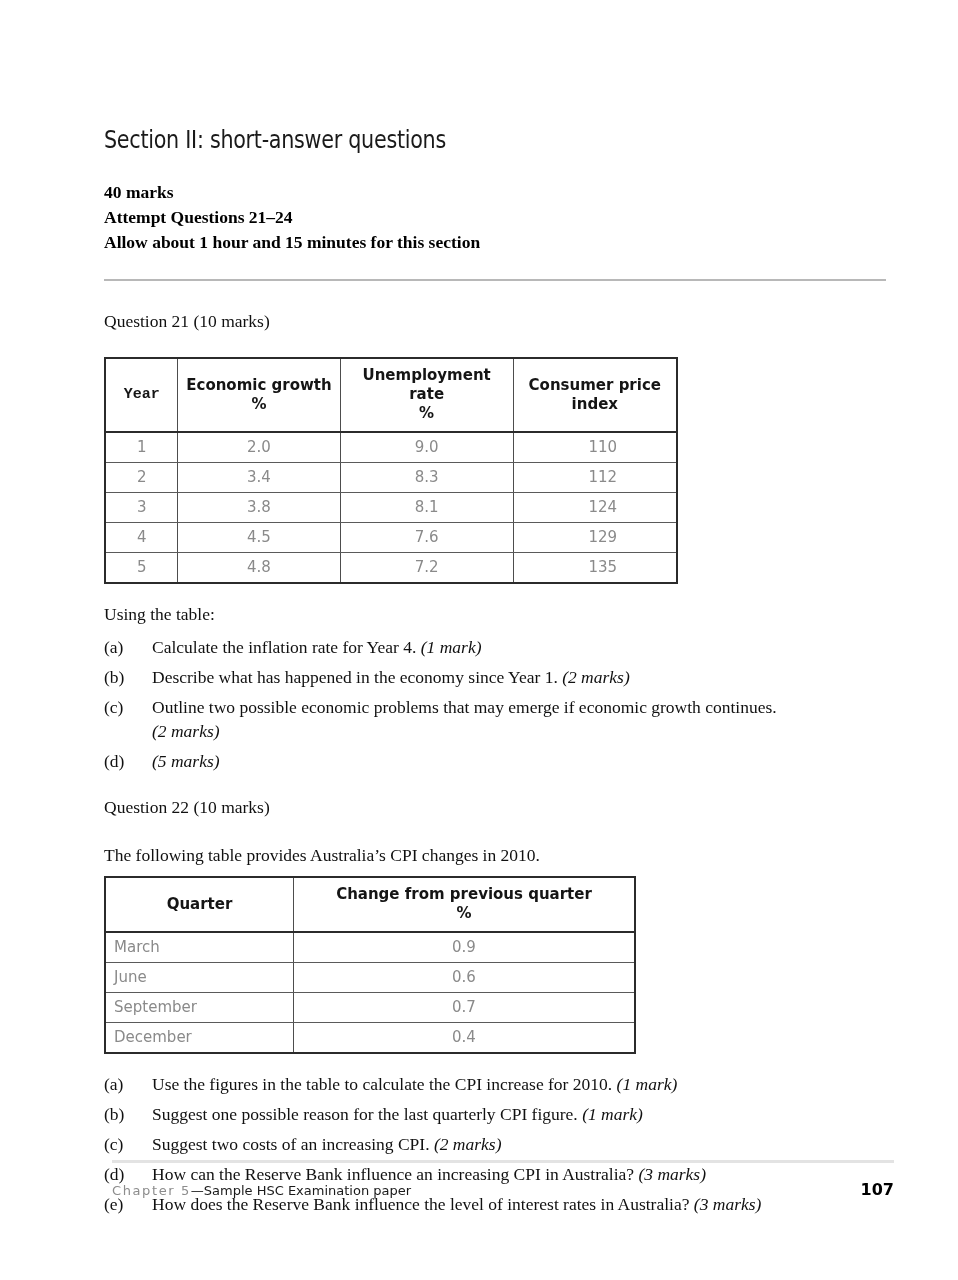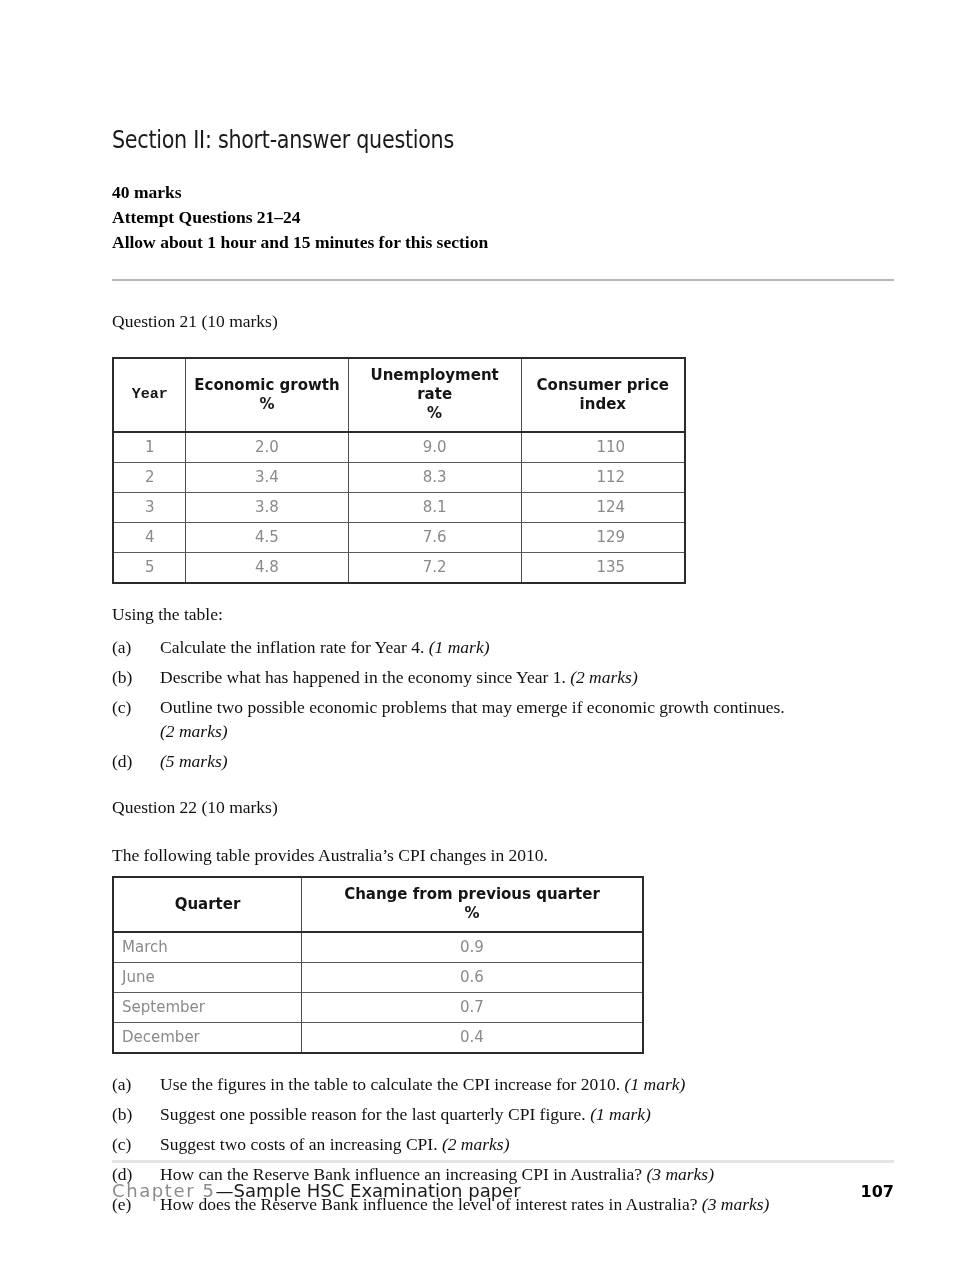--- a/index.html
+++ b/index.html
@@ -17,21 +17,21 @@
   }
   .page {
     position: absolute;
     left: 0; top: 0;
     width: 958px;
     height: 1280px;
     background: #fff;
   }
   .content {
     position: absolute;
-    left: 112px;
+    left: 104px;
     top: 125px;
     width: 782px;
   }
 
   
   .section-title {
     font-family: "DejaVu Sans Condensed", "Liberation Sans Narrow", "Liberation Sans", sans-serif;
     font-size: 25px;
     font-weight: 400;
     letter-spacing: -0.3px;
@@ -172,21 +172,21 @@
     width: 782px;
     margin-bottom: 17px;
   }
   .footer-row {
     display: flex;
     align-items: baseline;
     justify-content: space-between;
     font-family: "DejaVu Sans", "Liberation Sans", sans-serif;
   }
   .footer-left {
-    font-size: 18px;
+    font-size: 13px;
     color: #1a1a1a;
     white-space: nowrap;
   }
   .footer-chapter {
     color: #8c8c8c;
     letter-spacing: 1.6px;
   }
   .footer-page {
     font-size: 16px;
     font-weight: bold;

